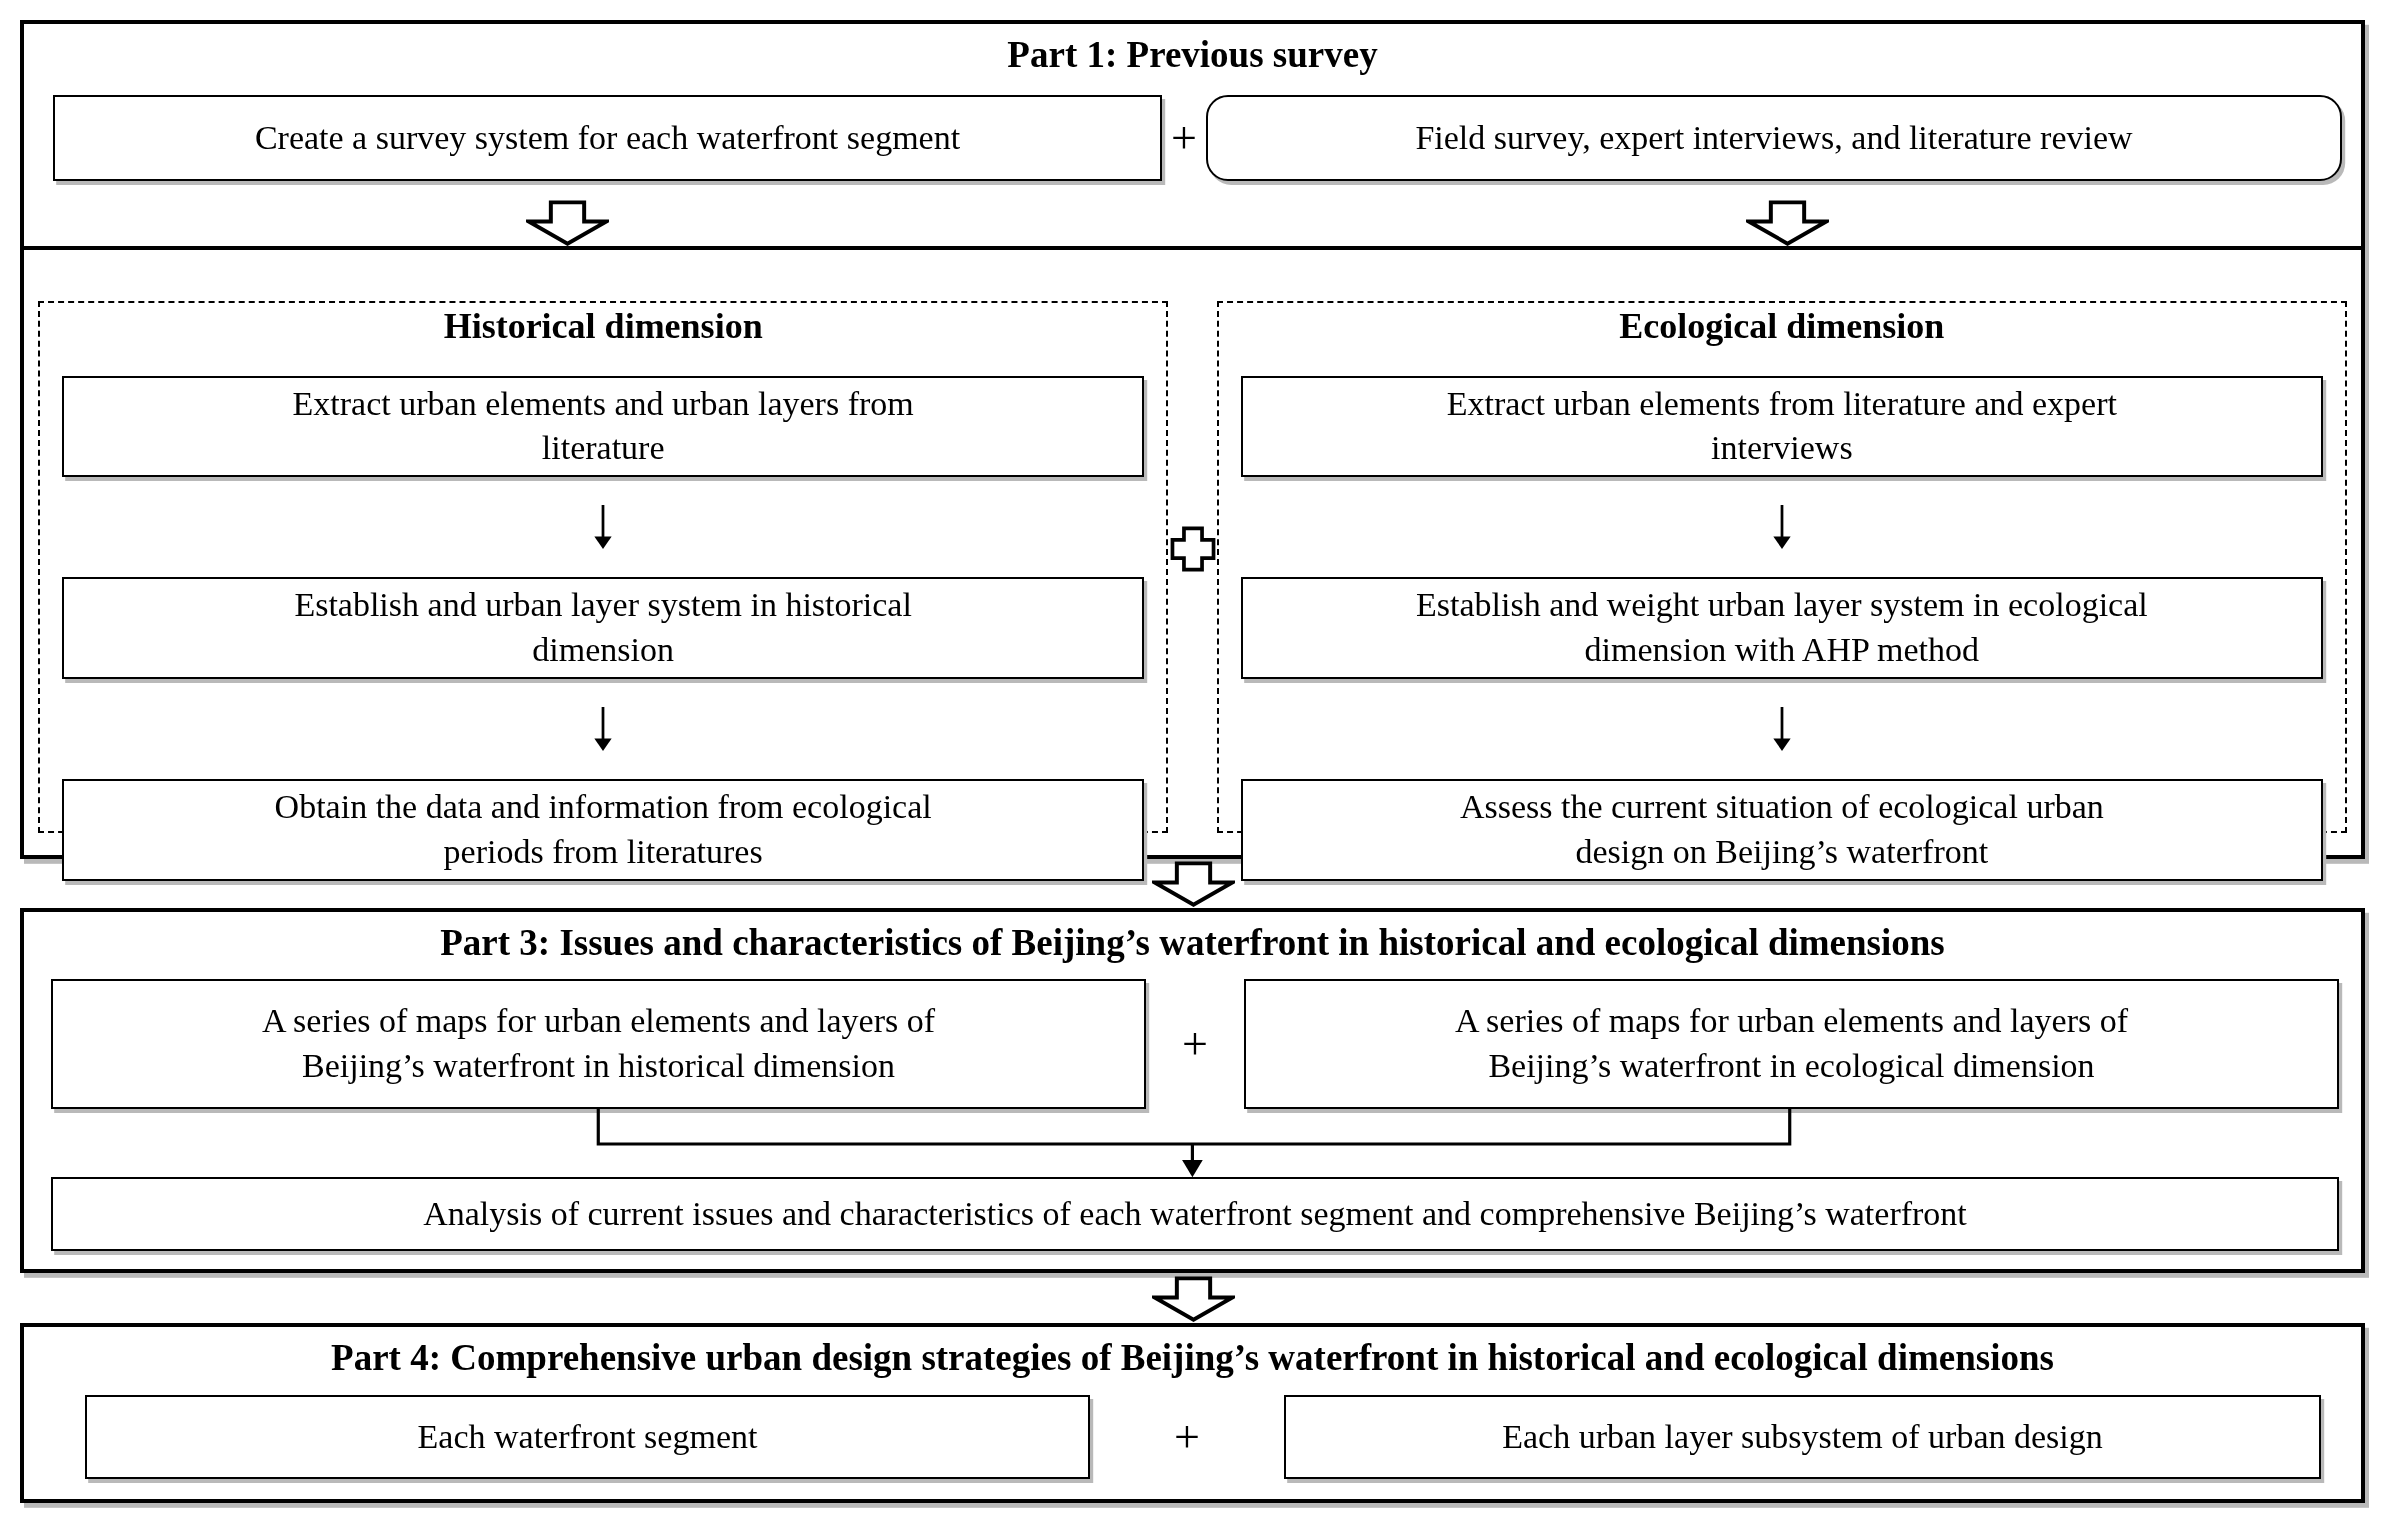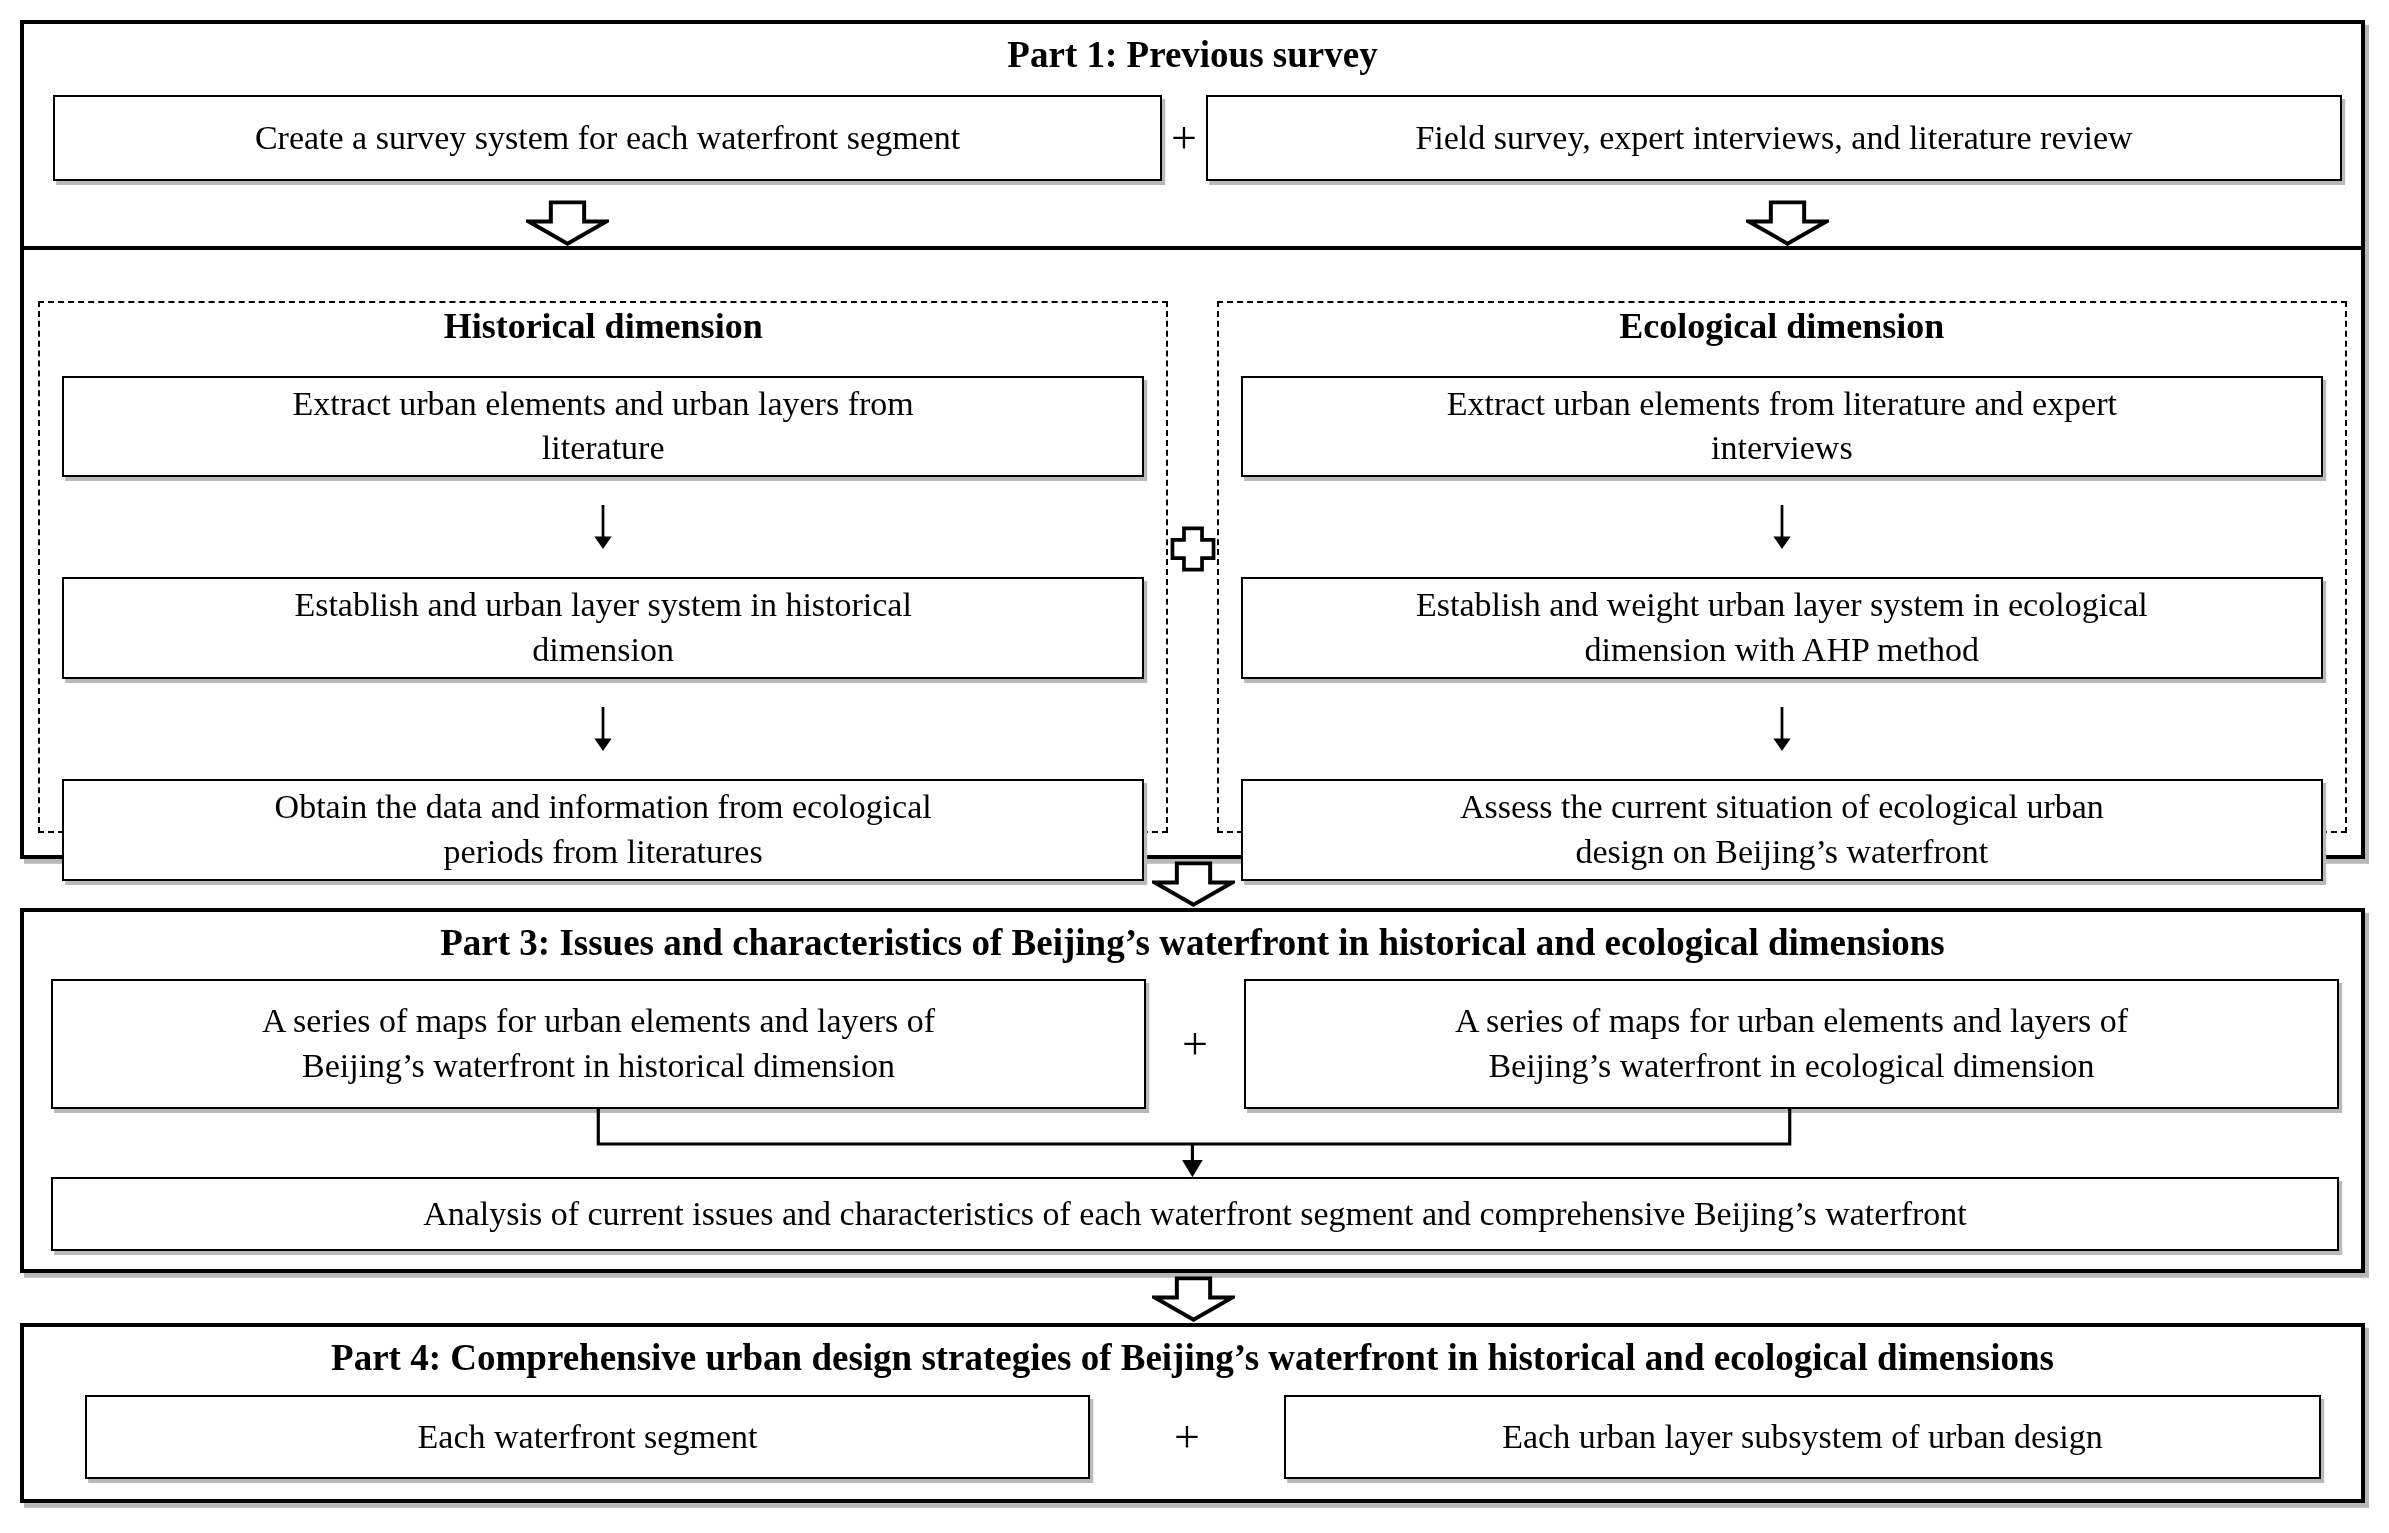--- a/index.html
+++ b/index.html
@@ -32,21 +32,21 @@
   .box{
     border:2.4px solid #000;background:#fff;
     box-shadow:3.2px 4px 0 #b9b9b9;
     display:flex;align-items:center;justify-content:center;
     text-align:center;font-size:34px;line-height:1.32;
     white-space:pre-line;box-sizing:border-box;padding:20px 24px;
   }
   .plusgap{flex:1;display:flex;align-items:center;justify-content:center;}
   .plus{font-size:46px;font-weight:normal;line-height:1;}
   .b-p1l{width:1109px;}
-  .b-p1r{width:1136px;}
+  .b-p1r{width:1136px;border-radius:22px;}
   .b-p3l{width:1095px;}
   .b-p3r{width:1095px;}
   .b-p4l{width:1005px;}
   .b-p4r{width:1037px;}
   
   .dashed-wrap{
     position:absolute;left:14.3px;right:14.3px;top:51px;bottom:22px;
     display:flex;gap:49px;
   }
   .dashed-col{

